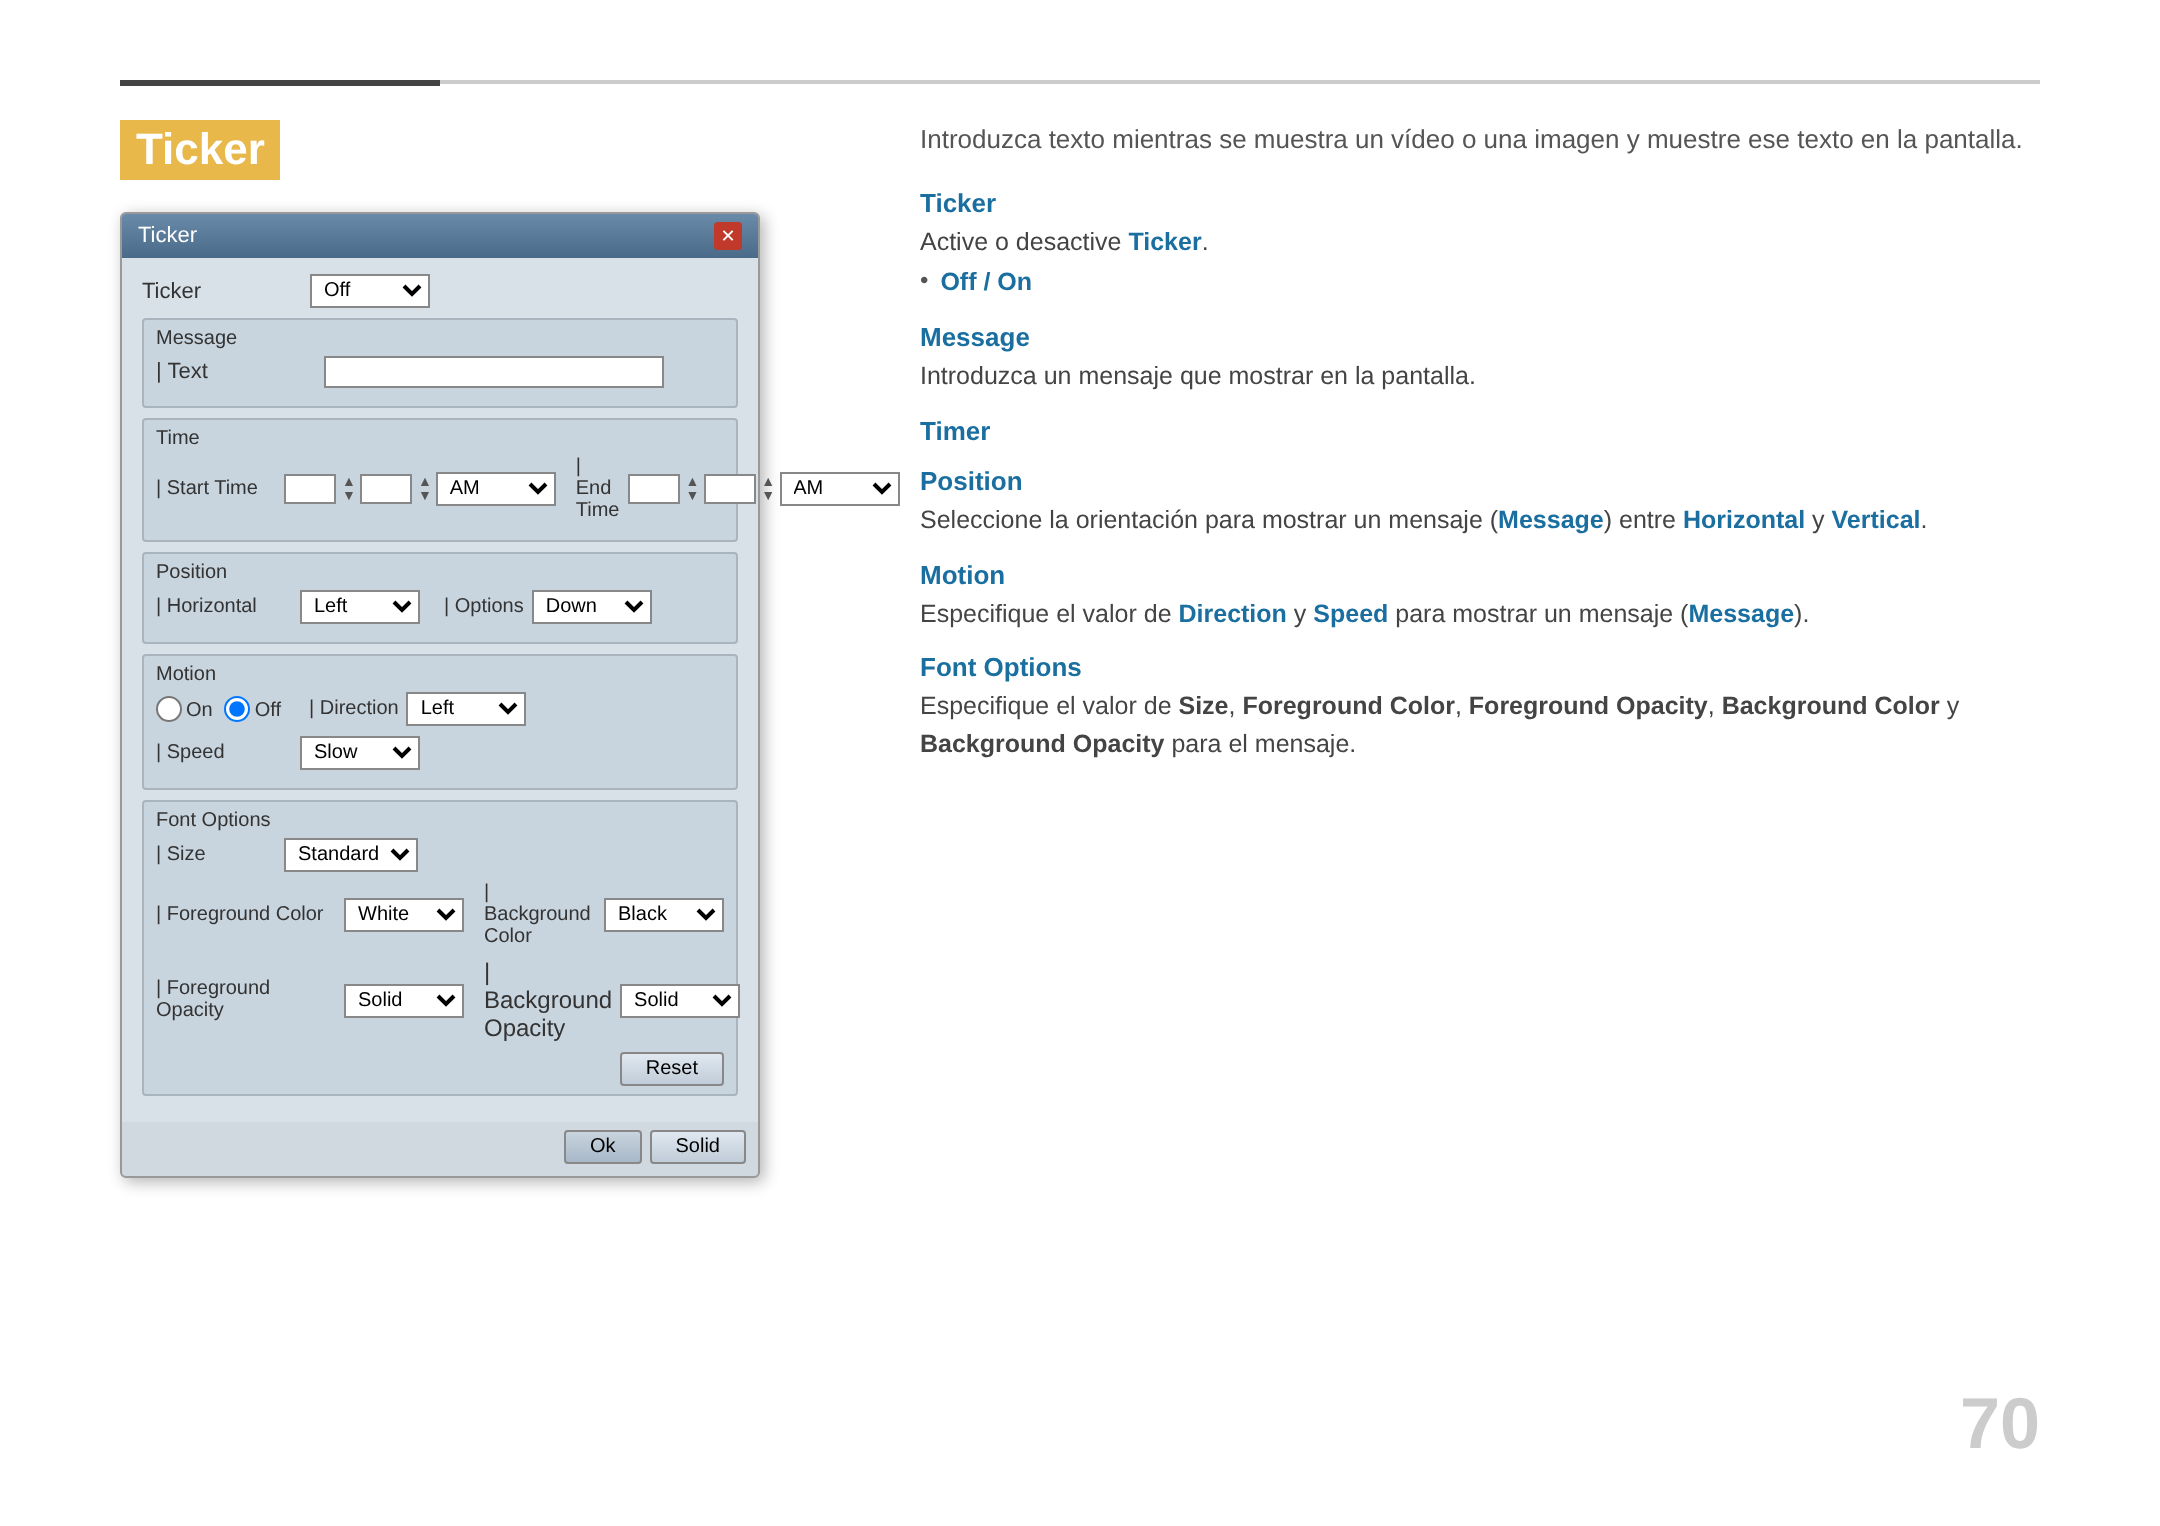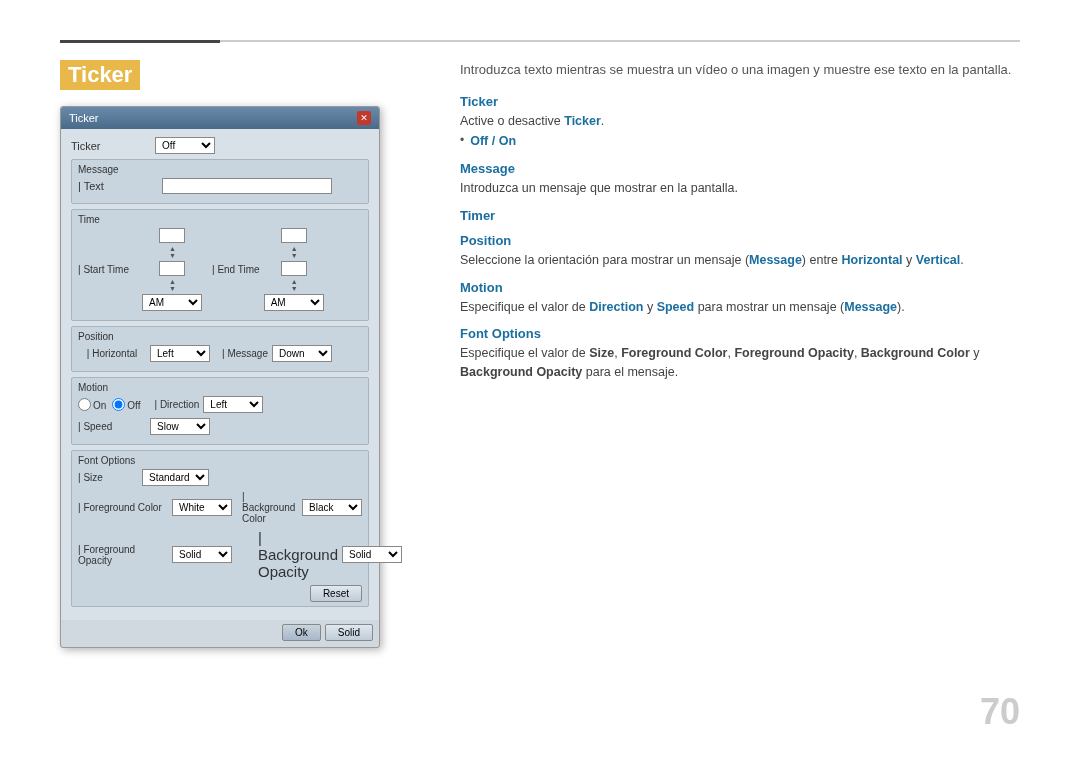--- a/index.html
+++ b/index.html
@@ -144,21 +144,20 @@
       font-size: 7px;
       line-height: 7px;
       cursor: pointer;
       color: #555;
     }
     .time-group {
       display: flex;
       align-items: center;
       gap: 2px;
       font-size: 10px;
-      flex-direction: column;
     }
     .radio-group {
       display: flex;
       align-items: center;
       gap: 6px;
     }
     .radio-item {
       display: flex;
       align-items: flex-end;
       gap: 2px;
@@ -308,25 +307,25 @@
             <select class="dialog-select">
               <option>AM</option><option>PM</option>
             </select>
           </div>
         </div>
       </div>
 
       <div class="dialog-section">
         <div class="dialog-section-title">Position</div>
         <div class="dialog-row">
-          <span style="min-width:68px;font-size:10px;text-align:center;">| Horizontal</span>
+          <span style="min-width:68px;font-size:10px;">| Horizontal</span>
           <select class="dialog-select">
             <option>Left</option><option>Right</option>
           </select>
-          <span style="font-size:10px;margin-left:8px;">| Message</span>
+          <span style="font-size:10px;margin-left:8px;">| Options</span>
           <select class="dialog-select">
             <option>Down</option><option>Up</option>
           </select>
         </div>
       </div>
 
       <div class="dialog-section">
         <div class="dialog-section-title">Motion</div>
         <div class="dialog-row">
           <div class="radio-group">
@@ -368,21 +367,21 @@
           <span style="font-size:10px;margin-left:6px;">| Background Color</span>
           <select class="dialog-select">
             <option>Black</option><option>White</option>
           </select>
         </div>
         <div class="dialog-row">
           <span style="min-width:90px;font-size:10px;">| Foreground Opacity</span>
           <select class="dialog-select">
             <option>Solid</option><option>Transparent</option>
           </select>
-          <span style="font-size:15px;margin-left:22px;">| Background Opacity</span>
+          <span style="font-size:12px;margin-left:6px;">| Background Opacity</span>
           <select class="dialog-select">
             <option>Solid</option><option>Transparent</option>
           </select>
         </div>
         <div style="display:flex;justify-content:flex-end;margin-top:3px;">
           <button class="dialog-btn">Reset</button>
         </div>
       </div>
 
     </div>

